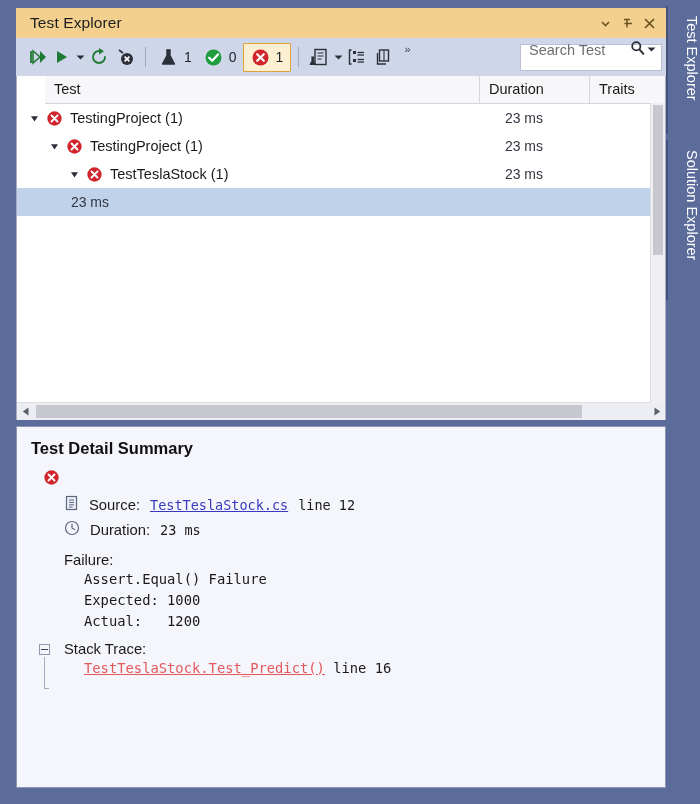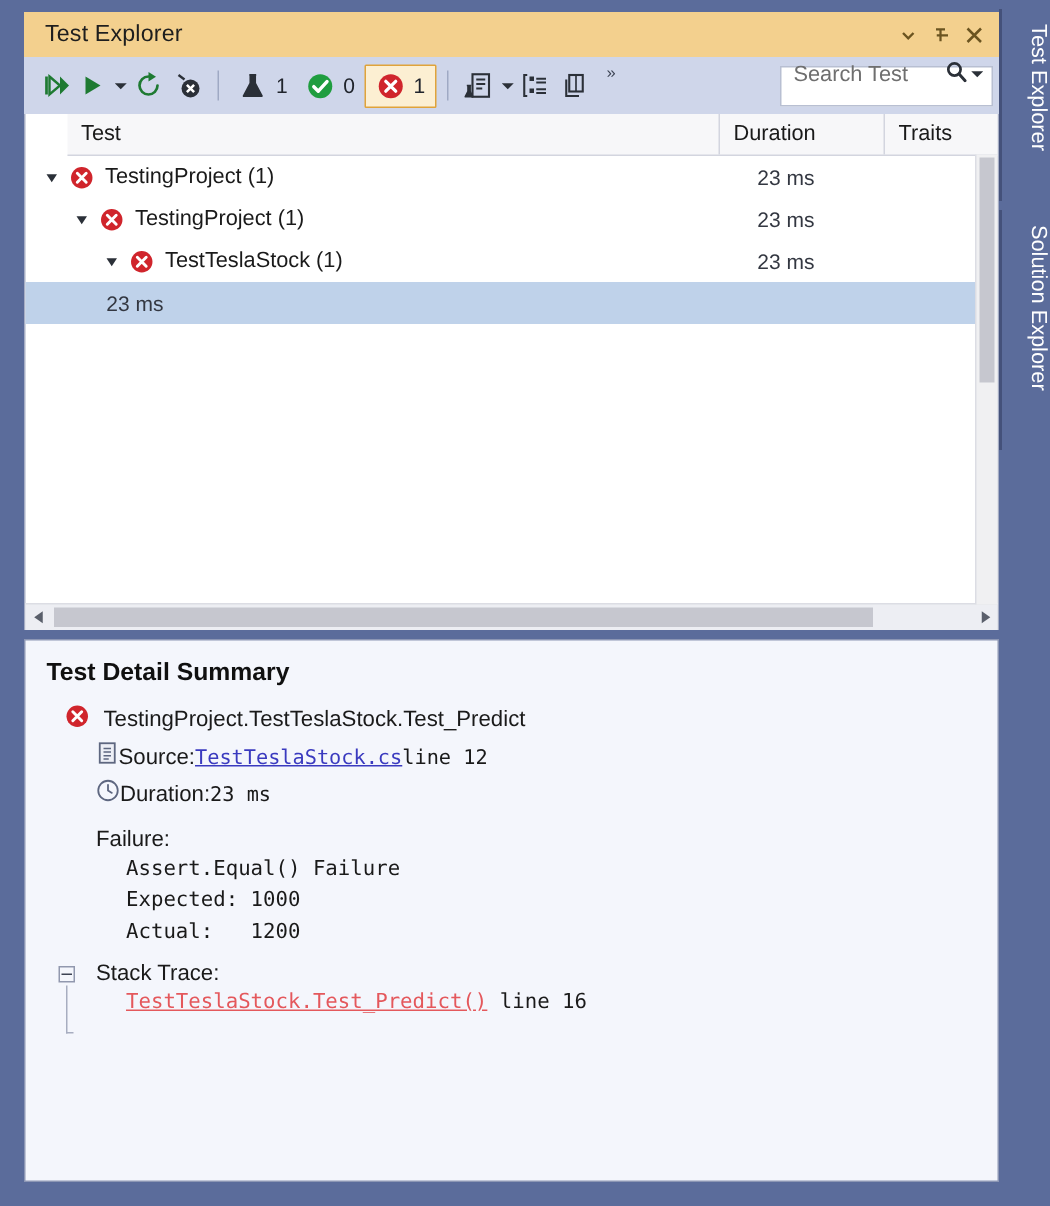--- a/index.html
+++ b/index.html
@@ -277,20 +277,21 @@
   #d-testname {
     margin-left: 26px;
     gap: 9px;
   }
   #d-testname .txt {
     font-size: 14.8px;
     color: #1A1A1A;
   }
   #d-source, #d-duration {
     margin-left: 47px;
+    gap: 10px;
   }
   .d-label {
     font-size: 14.8px;
     color: #1A1A1A;
   }
   .mono {
     font-family: "DejaVu Sans Mono", "Liberation Mono", monospace;
     font-size: 13.5px;
     color: #1A1A1A;
   }
@@ -633,21 +634,20 @@
 
     <div id="detail-title">Test Detail Summary</div>
 
     <div class="d-row" id="d-testname">
       <span>
         <svg width="17" height="17" viewBox="0 0 19 19">
           <circle cx="9.5" cy="9.5" r="8" fill="#D0252C"></circle>
           <path d="M6.2 6.2 L12.8 12.8 M12.8 6.2 L6.2 12.8" stroke="#FFFFFF" stroke-width="2.2" stroke-linecap="round"></path>
         </svg>
       </span>
-      <span class="txt">TestingProject.TestTeslaStock.Test_Predict</span>
     </div>
 
     <div class="d-row" id="d-source">
       <span>
         <svg width="15" height="16" viewBox="0 0 15 16">
           <rect x="2.5" y="1.5" width="10" height="13" fill="#EDEFF6" stroke="#5E6780" stroke-width="1.2"></rect>
           <path d="M5 5 H10 M5 7.4 H10 M5 9.8 H10 M5 12 H8.5" stroke="#5E6780" stroke-width="1"></path>
         </svg>
       </span>
       <span class="d-label">Source:</span>

